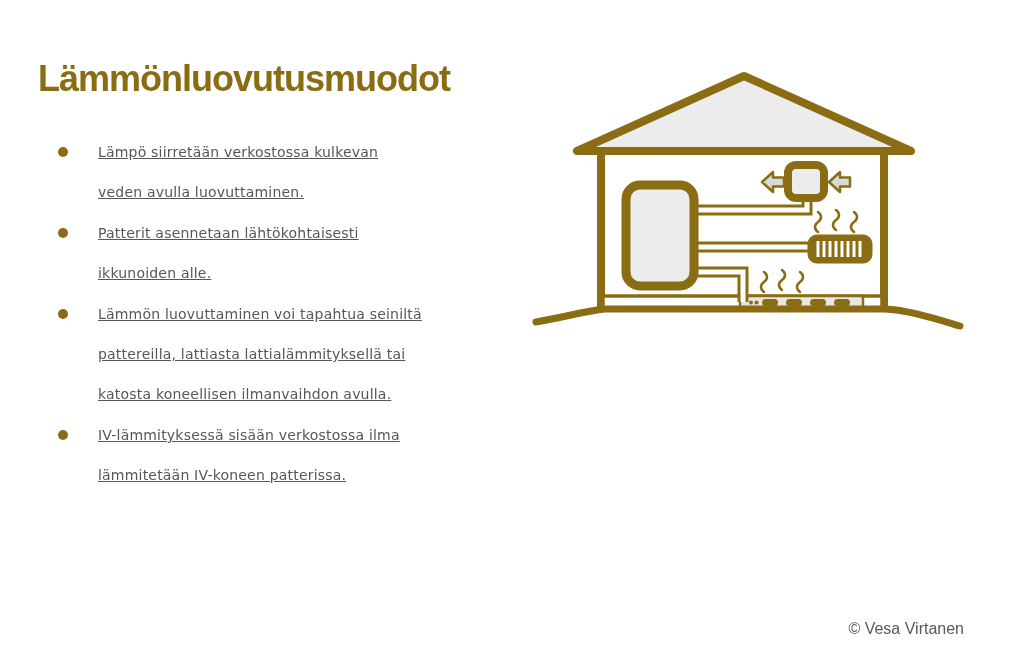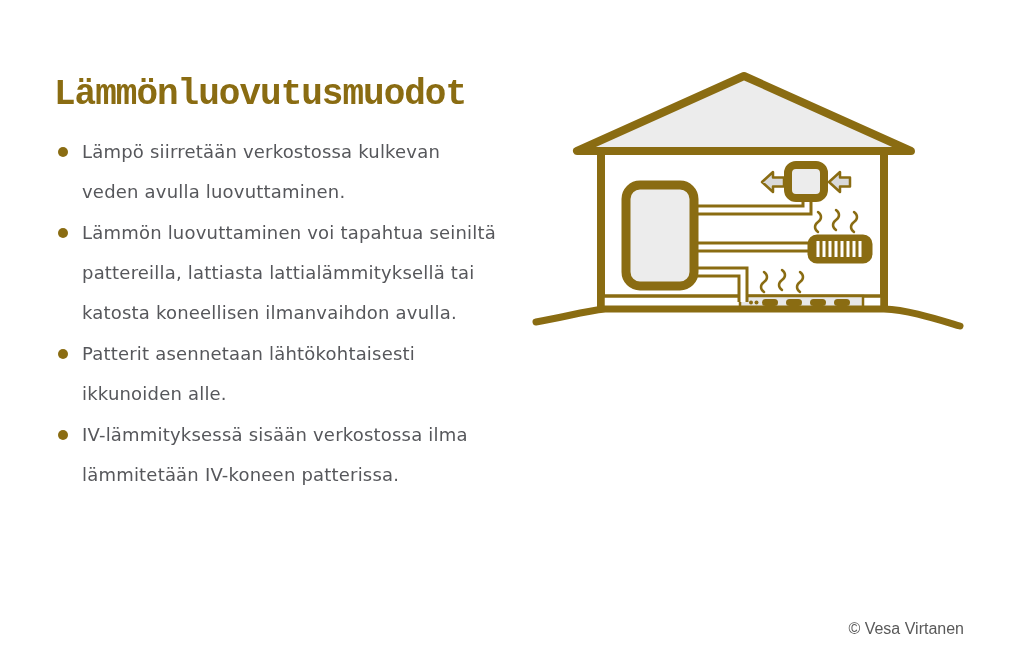--- a/index.html
+++ b/index.html
@@ -13,37 +13,37 @@
   *{box-sizing:border-box;}
   html,body{margin:0;padding:0;}
   body{
     width:1024px;height:665px;
     background:#ffffff;
     font-family:"DejaVu Sans",sans-serif;
     position:relative;overflow:hidden;
   }
   .slide{position:absolute;inset:0;}
   .title{
-    position:absolute;left:38px;top:58px;margin:16px;
+    position:absolute;left:38px;top:58px;margin:0;
     font-size:36px;font-weight:800;letter-spacing:-1px;
     color:var(--gold);
-    font-family:Liberation Mono, monospace;
+    font-family:Liberation Sans, sans-serif;
   }
   .bullets{
     position:absolute;left:58px;top:132px;
     list-style:none;margin:0;padding:0;
   }
   .bullets li{display:flex;margin:0 0 1px 0;}
   .dot{
     flex:0 0 10px;width:10px;height:10px;border-radius:50%;
     background:var(--gold);margin-top:15px;
   }
   .lines{
-    margin-left:14px;font-size:18px;line-height:40px;
-    color:var(--text);letter-spacing:.2px;white-space:nowrap;
+    margin-left:30px;font-size:14px;line-height:40px;
+    color:var(--text);letter-spacing:.2px;white-space:nowrap;text-decoration:underline;
   }
   .lines span{display:block;}
   .diagram{position:absolute;left:520px;top:55px;}
   .copyright{
     position:absolute;right:60px;top:620px;
     font-family:"Liberation Sans",sans-serif;
     font-size:16px;color:var(--copyright-gray);
   }
   
   .sg{stroke:var(--gold);fill:none;}
@@ -65,30 +65,30 @@
     <li>
       <span class="dot"></span>
       <div class="lines">
         <span>Lämpö siirretään verkostossa kulkevan</span>
         <span>veden avulla luovuttaminen.</span>
       </div>
     </li>
     <li>
       <span class="dot"></span>
       <div class="lines">
-        <span>Lämmön luovuttaminen voi tapahtua seiniltä</span>
-        <span>pattereilla, lattiasta lattialämmityksellä tai</span>
-        <span>katosta koneellisen ilmanvaihdon avulla.</span>
+        <span>Patterit asennetaan lähtökohtaisesti</span>
+        <span>ikkunoiden alle.</span>
       </div>
     </li>
     <li>
       <span class="dot"></span>
       <div class="lines">
-        <span>Patterit asennetaan lähtökohtaisesti</span>
-        <span>ikkunoiden alle.</span>
+        <span>Lämmön luovuttaminen voi tapahtua seiniltä</span>
+        <span>pattereilla, lattiasta lattialämmityksellä tai</span>
+        <span>katosta koneellisen ilmanvaihdon avulla.</span>
       </div>
     </li>
     <li>
       <span class="dot"></span>
       <div class="lines">
         <span>IV-lämmityksessä sisään verkostossa ilma</span>
         <span>lämmitetään IV-koneen patterissa.</span>
       </div>
     </li>
   </ul>

